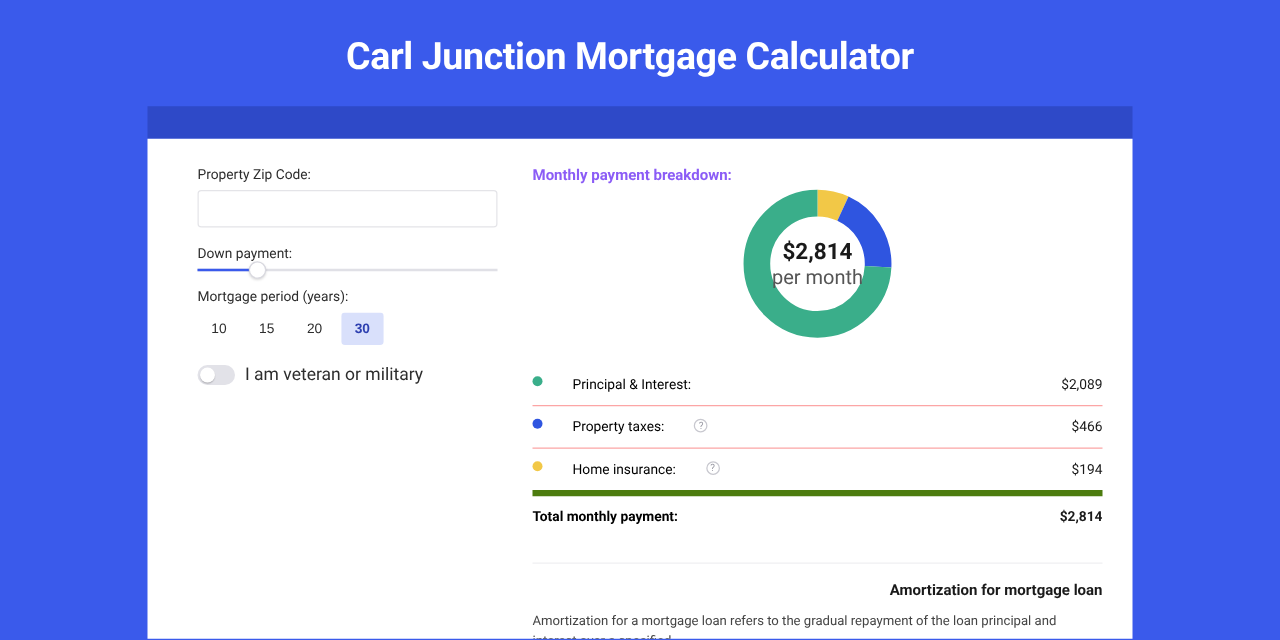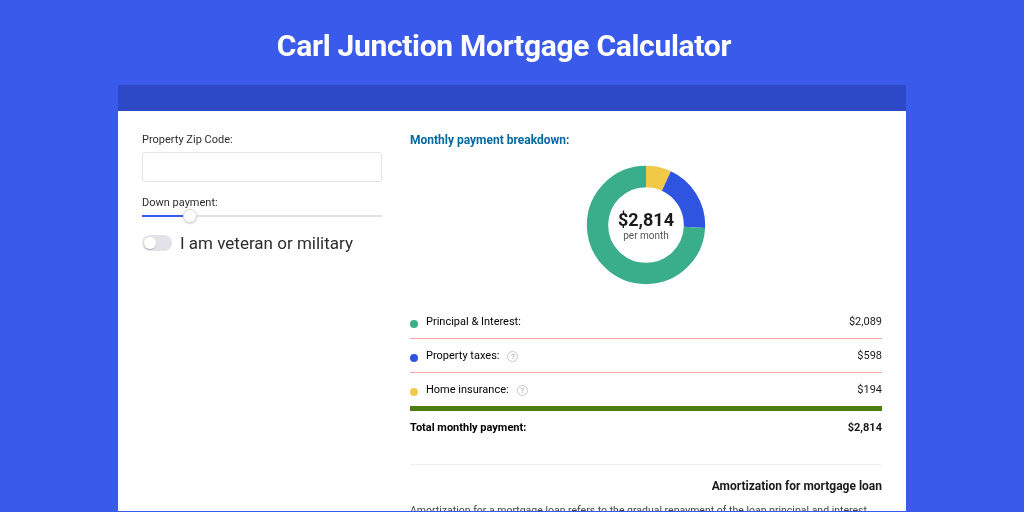--- a/index.html
+++ b/index.html
@@ -1,48 +1,48 @@
 <!DOCTYPE html>
 <html><head>
 <meta charset="utf-8">
 <style>
   * { box-sizing: border-box; margin: 0; padding: 0; }
   html, body { width: 1024px; height: 512px; overflow: hidden; font-family: -apple-system, BlinkMacSystemFont, "Segoe UI", Roboto, Arial, sans-serif; }
   body { background: #3A5AEB; }
   .page-title { color: #fff; font-size: 30px; font-weight: 700; text-align: center; padding: 28px 16px 22px 0; letter-spacing: -0.3px; }
   .stripe { background: #2E49C8; height: 26px; width: 788px; margin: 0 auto; }
   .card { background: #fff; width: 788px; margin: 0 auto; padding: 22px 24px 0 24px; display: flex; gap: 28px; height: 400px; overflow: hidden; }
-  .left { width: 240px; flex-shrink: 0; }
+  .left { width: 240px; flex-shrink: 0; margin-left: 16px; }
   .right { flex: 1; }
   .field-label { font-size: 11px; color: #2d2d2d; margin-bottom: 6px; display: block; }
   .input-box { width: 100%; height: 30px; border: 1px solid #e4e4e8; border-radius: 3px; padding: 0 10px; font-size: 11px; color: #333; background: #fff; }
   .field-group { margin-bottom: 14px; position: relative; }
   .slider-track { height: 2px; background: #e0e0e6; position: relative; margin-top: 0px; }
   .slider-fill { height: 2px; background: #3A5AEB; position: absolute; left: 0; top: 0; }
   .slider-thumb { width: 14px; height: 14px; border-radius: 50%; background: #fff; border: 1px solid #d8d8df; position: absolute; top: -6px; transform: translateX(-50%); box-shadow: 0 1px 2px rgba(0,0,0,0.15); }
   .row-2 { display: flex; gap: 8px; }
   .row-2 .input-box:first-child { flex: 1; }
   .row-2 .input-box:last-child { width: 72px; }
   .periods { display: flex; gap: 4px; }
   .period-btn { padding: 6px 10px; font-size: 11px; border: 1px solid transparent; background: transparent; border-radius: 3px; cursor: pointer; color: #2d2d2d; }
   .period-btn.active { background: #d9e0fb; color: #2d3fb0; font-weight: 600; }
   .toggle-row { display: flex; align-items: center; gap: 8px; margin-top: 16px; }
   .toggle { width: 30px; height: 16px; border-radius: 10px; background: #e2e2e8; position: relative; }
   .toggle-knob { width: 12px; height: 12px; border-radius: 50%; background: #fff; position: absolute; top: 2px; left: 2px; box-shadow: 0 1px 1px rgba(0,0,0,0.2); }
-  .toggle-label { font-size: 17px; color: #2d2d2d; text-align: center; }
-  .section-title { font-size: 12px; font-weight: 700; color: #0369a1; margin-bottom: 14px; }
+  .toggle-label { font-size: 14px; color: #2d2d2d; text-align: center; }
+  .section-title { font-size: 12px; font-weight: 700; color: #8b5cf6; margin-bottom: 0; }
   .donut-wrap { display: flex; justify-content: center; margin-bottom: 16px; }
   .donut { position: relative; width: 128px; height: 128px; }
   .donut svg { width: 128px; height: 128px; transform: rotate(-90deg); }
   .donut-center { position: absolute; top: 0; left: 0; width: 128px; height: 128px; display: flex; flex-direction: column; align-items: center; justify-content: center; }
   .donut-value { font-size: 18px; font-weight: 700; color: #1a1a1a; }
-  .donut-sub { font-size: 10px; color: #555; }
+  .donut-sub { font-size: 16px; color: #555; }
   .legend-row { display: flex; align-items: center; justify-content: space-between; padding: 10px 0; border-top: 1px solid #fca5a5; font-size: 11px; }
   .legend-row:first-of-type { border-top: none; }
-  .legend-left { display: flex; align-items: flex-end; gap: 8px; }
+  .legend-left { display: flex; align-items: flex-start; gap: 24px; }
   .dot { width: 8px; height: 8px; border-radius: 50%; display: inline-block; }
   .dot.green { background: #3AAE8A; }
   .dot.blue  { background: #2F55E0; }
   .dot.yellow{ background: #F2C847; }
   .info-icon { width: 11px; height: 11px; border-radius: 50%; border: 1px solid #c8c8cf; display: inline-flex; align-items: center; justify-content: center; font-size: 8px; color: #9a9aa4; }
   .legend-val { color: #1a1a1a; }
   .total-row { font-weight: 700; border-top: 5px solid #4d7c0f; }
   .amort-title { font-size: 12px; font-weight: 700; color: #1a1a1a; margin-top: 20px; margin-bottom: 10px; padding-top: 14px; border-top: 1px solid #f0f0f2; text-align: right; }
   .amort-text { font-size: 10.5px; color: #444; line-height: 1.5; }
 </style>
@@ -64,20 +64,29 @@
 
     <div class="field-group">
       <label class="field-label">Down payment:</label>
       <div class="slider-track">
         <div class="slider-fill" id="slider-fill-2" style="width: 20%;"></div>
         <div class="slider-thumb" id="slider-thumb-2" style="left: 20%;"></div>
       </div>
     </div>
 
 
+    <div class="field-group">
+      <label class="field-label">Mortgage period (years):</label>
+      <div class="periods" id="periods-container">
+          <button class="period-btn">10</button>
+          <button class="period-btn">15</button>
+          <button class="period-btn">20</button>
+          <button class="period-btn active">30</button>
+        </div>
+    </div>
 
     <div class="toggle-row">
       <div class="toggle">
         <div class="toggle-knob"></div>
       </div>
       <span class="toggle-label">I am veteran or military</span>
     </div>
 
   </div>
 
@@ -105,21 +114,21 @@
             <span>Principal &amp; Interest:</span>
           </div>
           <span class="legend-val">$2,089</span>
         </div>
         <div class="legend-row">
           <div class="legend-left">
             <span class="dot blue"></span>
             <span>Property taxes:</span>
             <span class="info-icon">?</span>
           </div>
-          <span class="legend-val">$598</span>
+          <span class="legend-val">$466</span>
         </div>
         <div class="legend-row">
           <div class="legend-left">
             <span class="dot yellow"></span>
             <span>Home insurance:</span>
             <span class="info-icon">?</span>
           </div>
           <span class="legend-val">$194</span>
         </div>
       </div>

